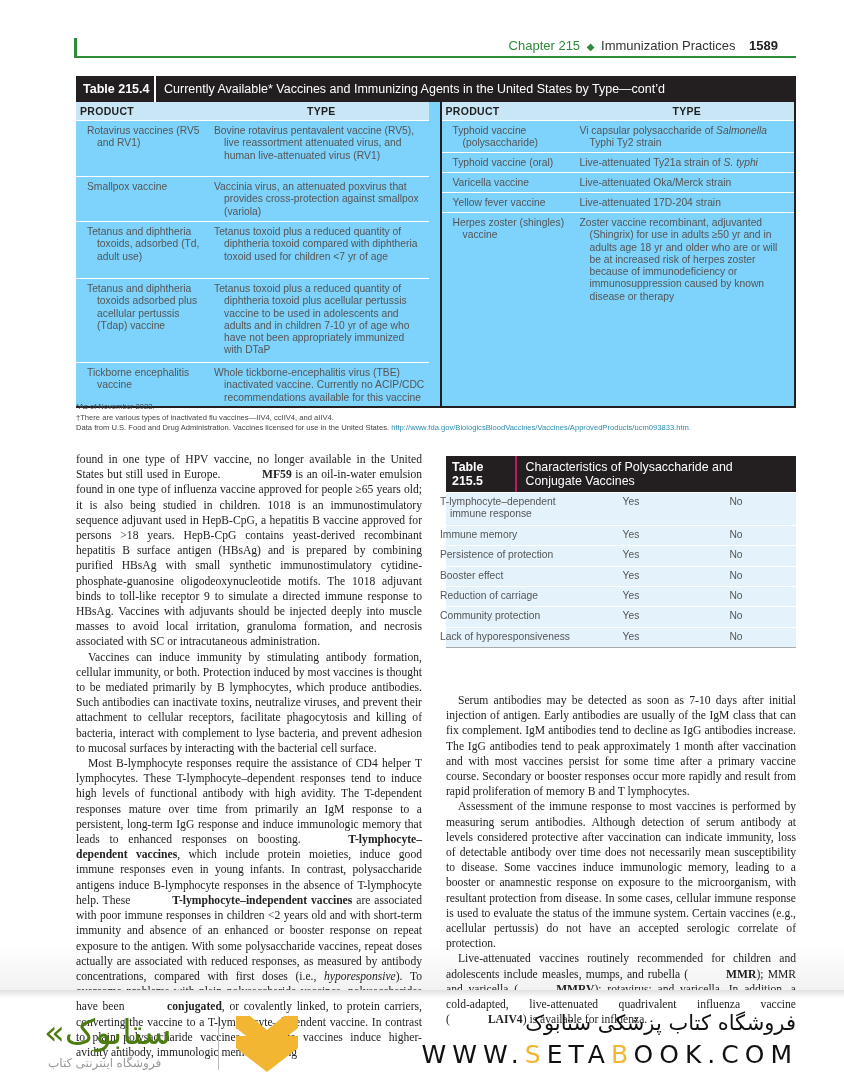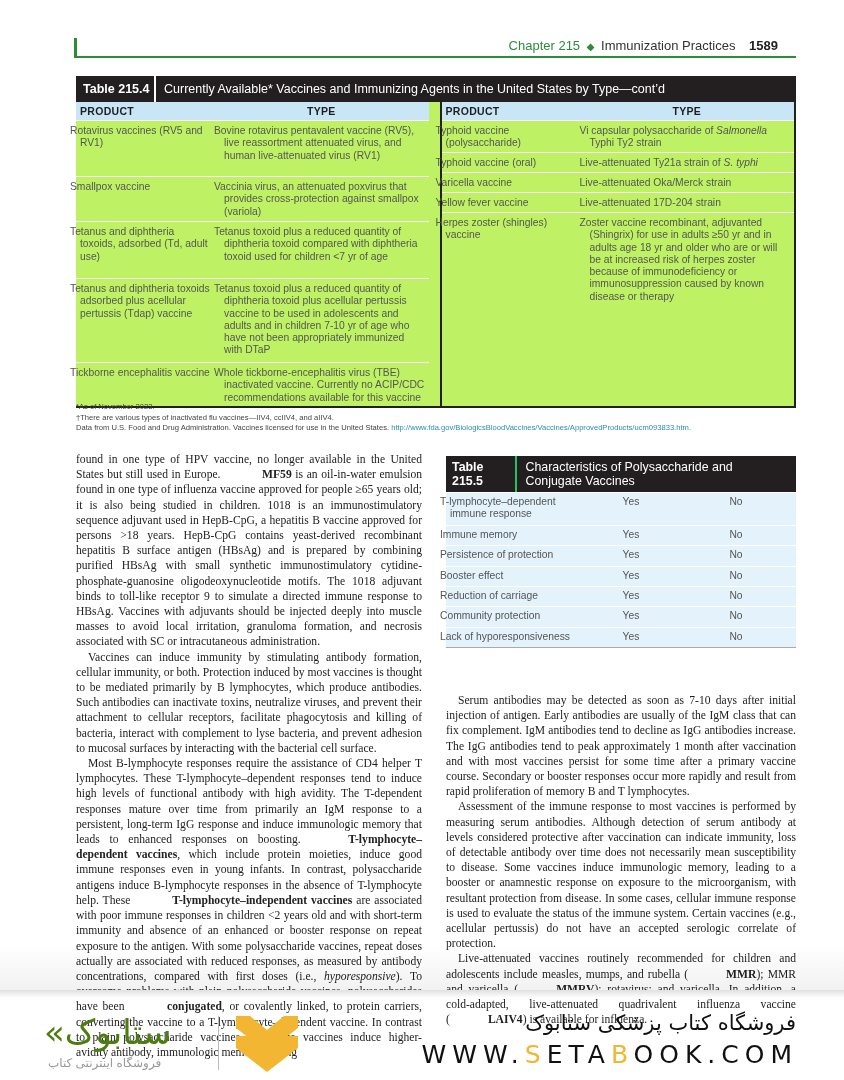--- a/index.html
+++ b/index.html
@@ -11,48 +11,48 @@
   .rh-chapter { color: #2e8b3a; }
   .rh-diamond { color: #2e8b3a; font-size: 10px; margin: 0 3px; }
   .rh-title { color: #333; }
   .rh-page { color: #222; font-weight: bold; margin-left: 10px; }
 
   
   .t4 { position: absolute; left: 76px; top: 76px; width: 720px; }
   .t4-head { display: flex; height: 26px; background: #231f20; color: #fff; font-size: 12.5px; line-height: 26px; }
   .t4-label { width: 80px; padding-left: 7px; font-weight: bold; border-right: 2px solid #fff; }
   .t4-title { padding-left: 8px; }
-  .t4-body { display: flex; background: #bef264; border-bottom: 2px solid #231f20; border-right: 2px solid #231f20; gap: 11px; }
+  .t4-body { display: flex; background: #7dd3fc; border-bottom: 2px solid #231f20; border-right: 2px solid #231f20; gap: 11px; }
   .t4-col { width: 358px; }
   .t4-col.right { width: 360px; border-left: 2px solid #231f20; }
   .t4-colhead { display: flex; height: 18px; background: #c8e6f6; font-size: 10.5px; font-weight: bold; line-height: 18px; letter-spacing: 0.3px; color: #1f1f1f; }
   .t4-colhead .ch-p { width: 138px; padding-left: 4px; }
   .t4-colhead .ch-t { flex: 1; text-align: center; }
   .t4-row { display: flex; font-size: 10.3px; line-height: 12.3px; color: #555; border-top: 1px solid #ffffff; padding: 4px 0 4px 0; }
-  .t4-row .c-p { width: 138px; padding-left: 4px; padding-right: 4px; }
+  .t4-row .c-p { width: 138px; padding-left: 21px; padding-right: 4px; }
   .t4-row .c-t { flex: 1; padding-right: 4px; }
   .hang { padding-left: 10px; text-indent: -10px; }
   .hang > span { display: inline; }
   i { font-style: italic; }
 
   .t4-foot { position: absolute; left: 76px; top: 402px; width: 740px; font-size: 7.6px; line-height: 10.5px; color: #444; }
   .t4-foot a { color: #2a8cb0; text-decoration: none; }
 
   
   .col { position: absolute; font-family: "Liberation Serif", serif; font-size: 11.6px; line-height: 15.2px; text-align: justify; color: #222; }
   .col p { text-indent: 0; }
   .col p.ind { text-indent: 12px; }
   .col-left { left: 76px; top: 452px; width: 346px; }
   .col-right { left: 446px; top: 693px; width: 350px; }
   b { font-weight: bold; padding-left: 38px; }
 
   
   .t5 { position: absolute; left: 446px; top: 456px; width: 350px; }
   .t5-head { display: flex; height: 36px; background: #231f20; color: #fff; font-size: 12.4px; }
-  .t5-label { width: 84px; padding: 4px 6px; font-weight: bold; border-right: 2px solid #22c55e; line-height: 14px; }
+  .t5-label { width: 84px; padding: 4px 6px; font-weight: bold; border-right: 2px solid #be185d; line-height: 14px; }
   .t5-title { padding: 4px 8px; line-height: 14px; }
   .t5-colhead { display: flex; height: 18px; background: #c8e6f6; font-size: 10.5px; font-weight: bold; line-height: 18px; letter-spacing: 0.3px; color: #1f1f1f; margin-top: 4px; }
   .t5-body { background: #e3f2fb; border-bottom: 1px solid #aaa; }
   .t5-row { display: flex; font-size: 10.3px; line-height: 12.4px; color: #555; border-top: 1px solid #fff; padding: 3px 0 4px 0; }
   .t5 .c1 { width: 140px; padding-left: 4px; }
   .t5 .c2 { width: 90px; text-align: center; }
   .t5 .c3 { flex: 1; text-align: center; }
 
   
   .footer-band { position: absolute; left: 0; top: 990px; width: 844px; height: 8px; background: linear-gradient(#e0e0e0, #ffffff); }

